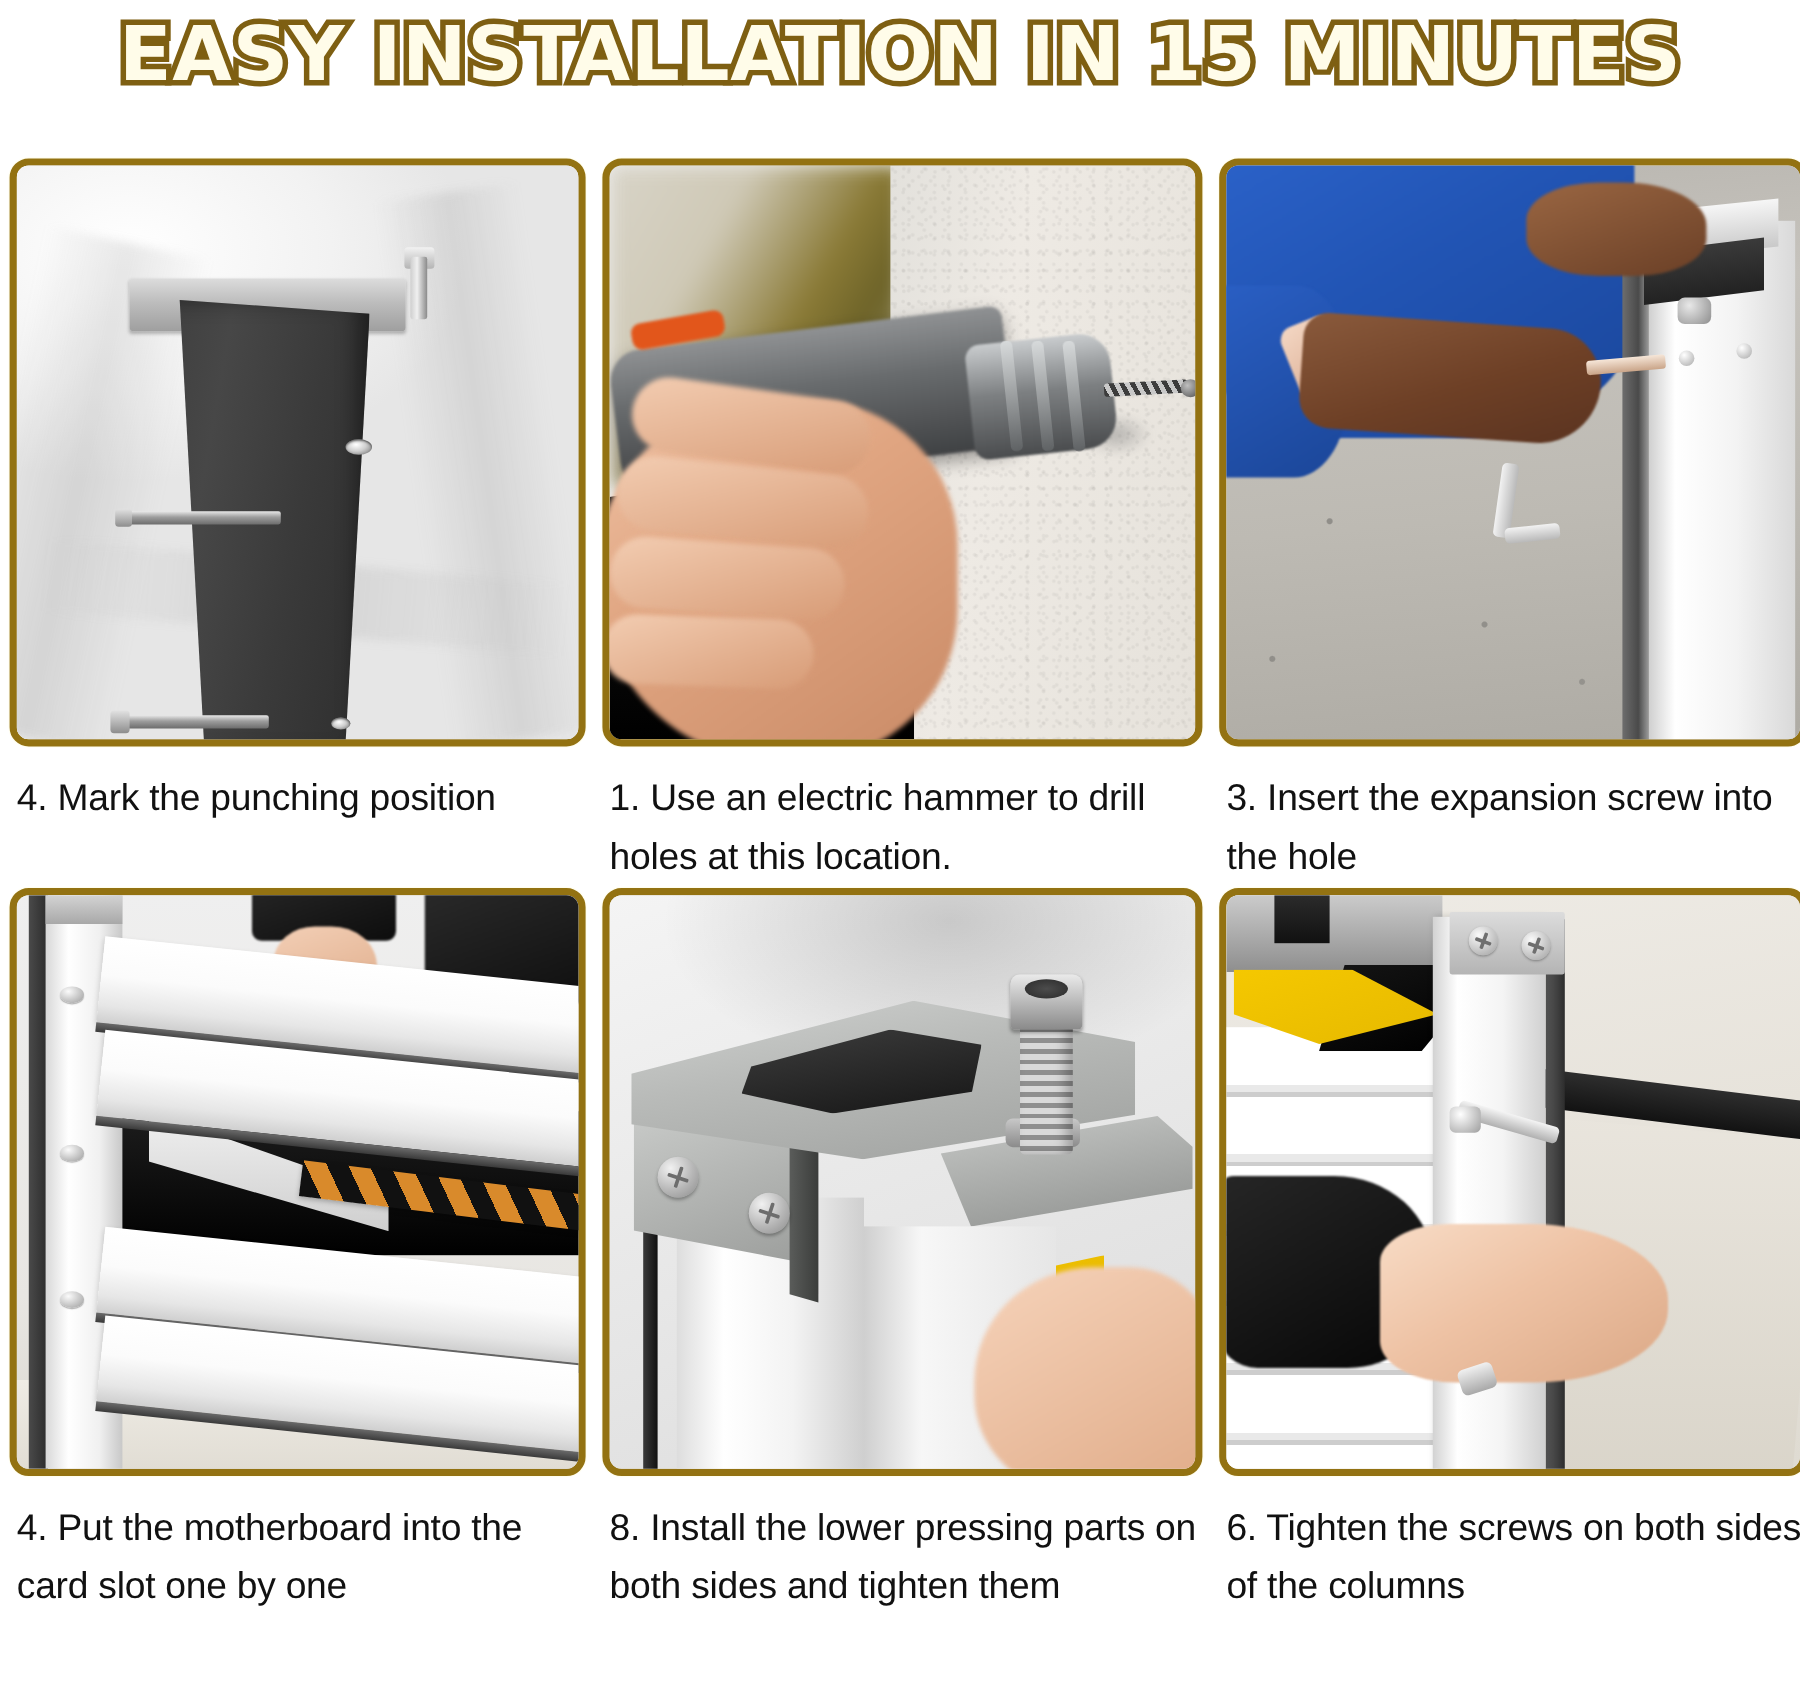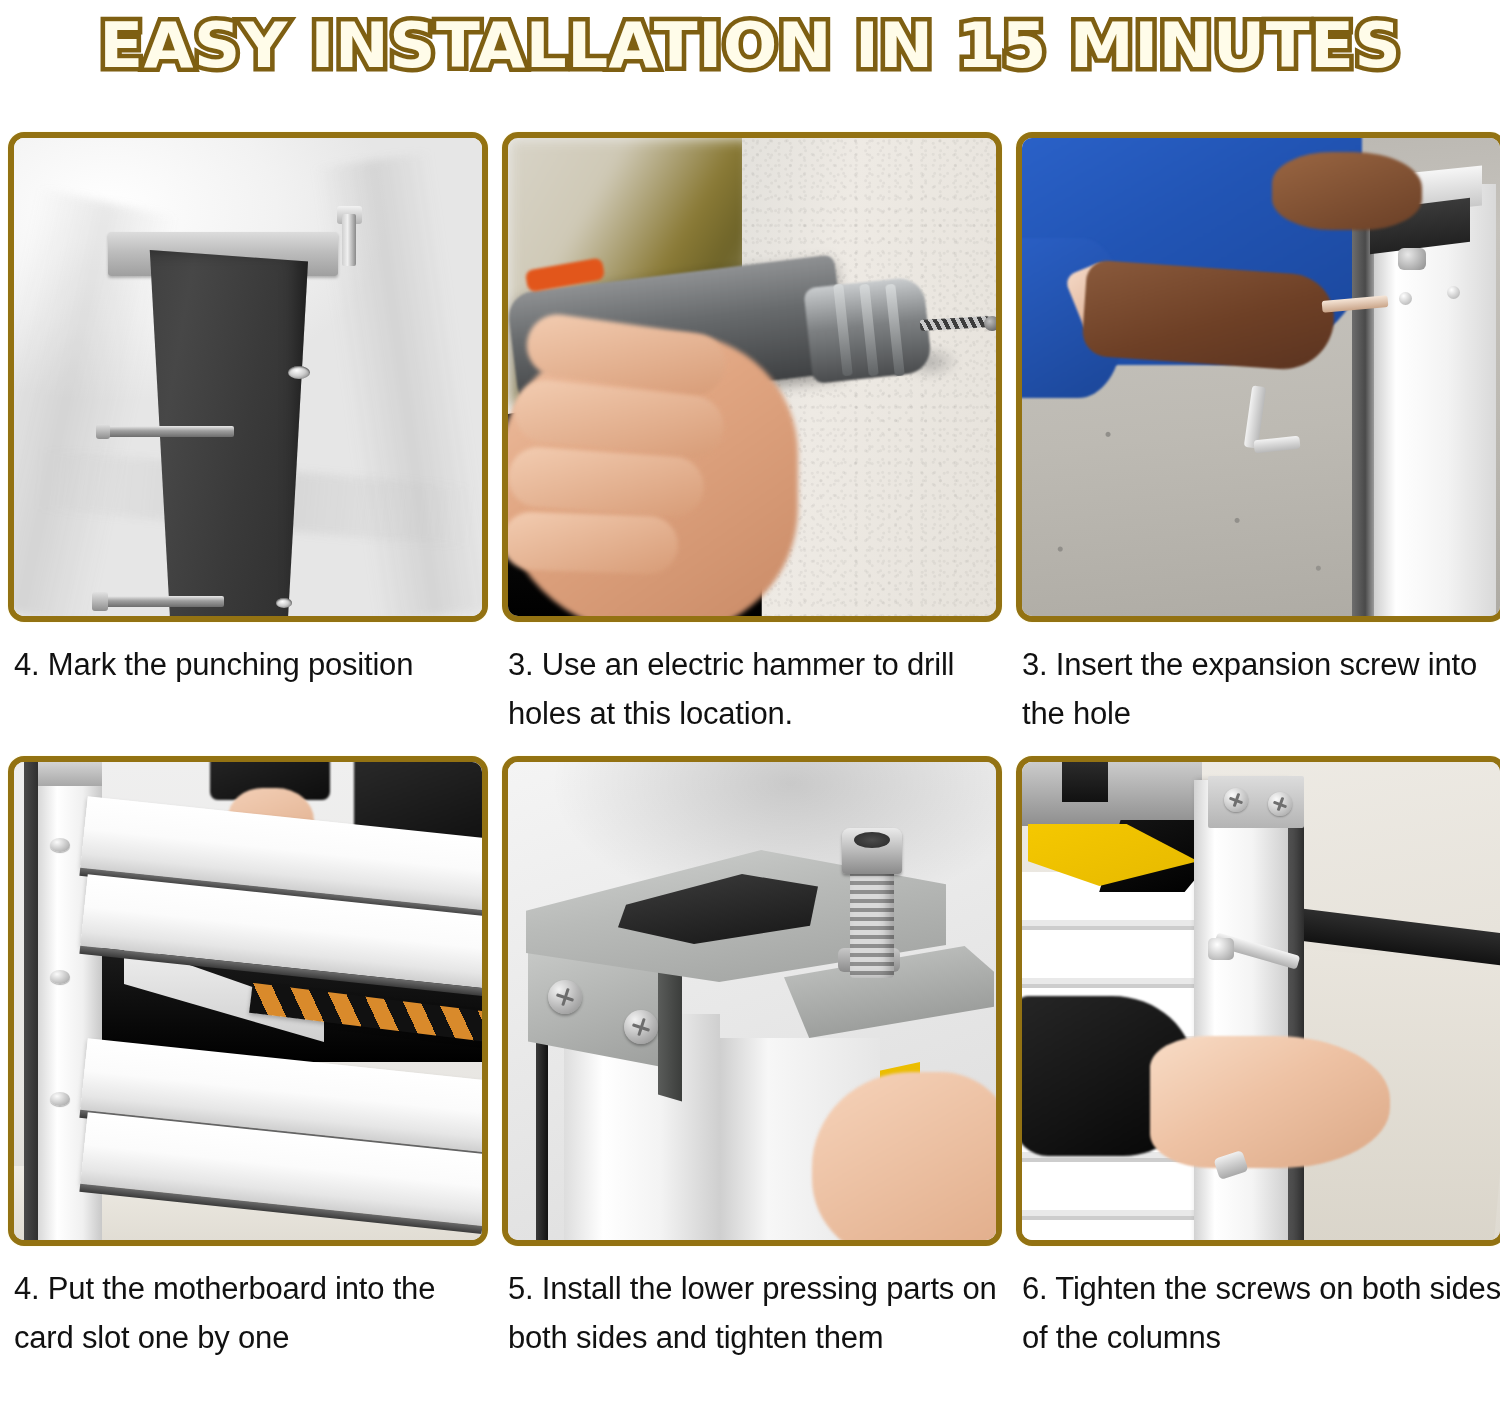--- a/index.html
+++ b/index.html
@@ -32,21 +32,21 @@
   
   .grid {
     position: absolute; left: 8px; top: 132px;
     width: 1484px;
     display: grid;
     grid-template-columns: 480px 500px 490px;
     column-gap: 14px;
     row-gap: 0;
   }
   .cell { display: flex; flex-direction: column; }
-  .row2 { margin-top: 18px; }
+  .row2 { margin-top: 2px; }
 
   .frame {
     border: 6px solid #937212;
     border-radius: 16px;
     overflow: hidden;
     background: #efefef;
     position: relative;
     box-shadow: 0 0 0 1px rgba(255,253,230,.6);
   }
   .frame.r1 { height: 490px; }
@@ -580,21 +580,21 @@
           <div class="p2-chuck-ring" style="left:382px"></div>
           <div class="p2-bit"></div>
           <div class="p2-bit-tip"></div>
           <div class="p2-hand"></div>
           <div class="p2-finger f1"></div>
           <div class="p2-finger f2"></div>
           <div class="p2-finger f3"></div>
           <div class="p2-finger f4"></div>
         </div>
       </div>
-      <div class="caption">3. Use an electric hammer to drill holes at this location.</div>
+      <div class="caption">1. Use an electric hammer to drill holes at this location.</div>
     </div>
 
     <div class="cell">
       <div class="frame r1">
         <div class="photo">
           <div class="p3-floor"></div>
           <div class="p3-shirt"></div>
           <div class="p3-shirt2"></div>
           <div class="p3-col"></div>
           <div class="p3-col-edge"></div>
@@ -657,21 +657,21 @@
           <div class="p5-top"></div>
           <div class="p5-slot"></div>
           <div class="p5-screwhead" style="left:40px;top:218px"></div>
           <div class="p5-screwhead" style="left:116px;top:248px"></div>
           <div class="p5-nut"></div>
           <div class="p5-bolt-shaft"></div>
           <div class="p5-bolt-head"></div>
           <div class="p5-bolt-hole"></div>
         </div>
       </div>
-      <div class="caption">5. Install the lower pressing parts on both sides and tighten them</div>
+      <div class="caption">8. Install the lower pressing parts on both sides and tighten them</div>
     </div>
 
     <div class="cell row2">
       <div class="frame r2">
         <div class="photo">
           <div class="p6-bg"></div>
           <div class="p6-floor"></div>
           <div class="p6-skirt"></div>
           <div class="p6-topfixture"></div>
           <div class="p6-topdark"></div>

